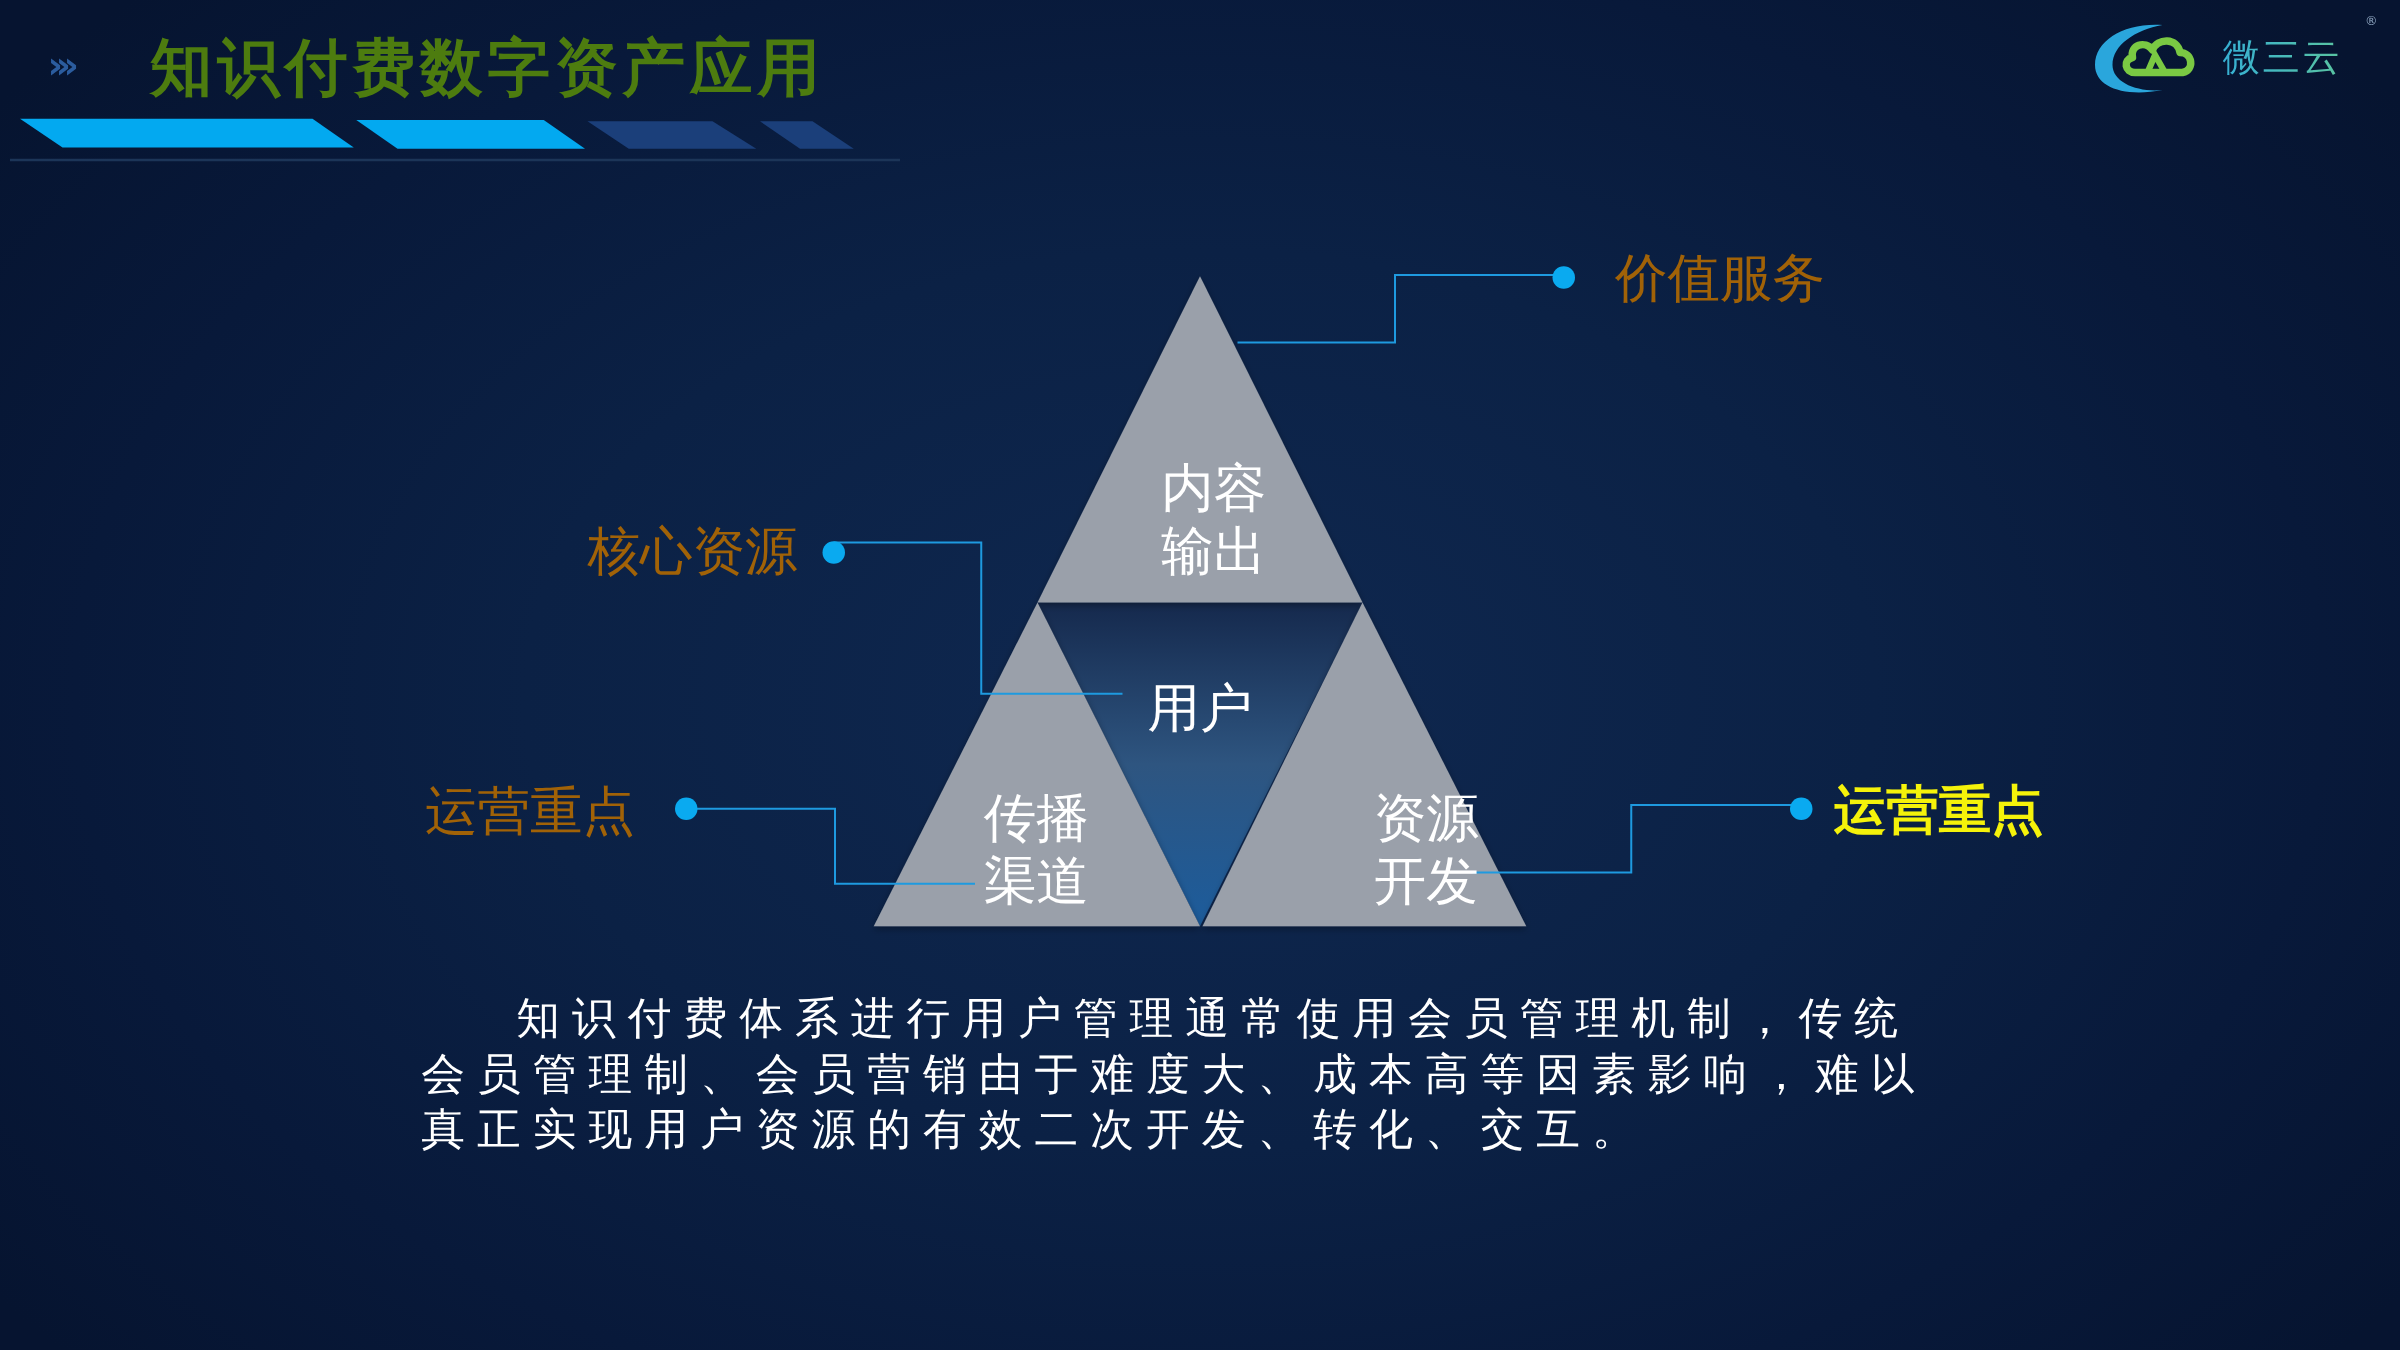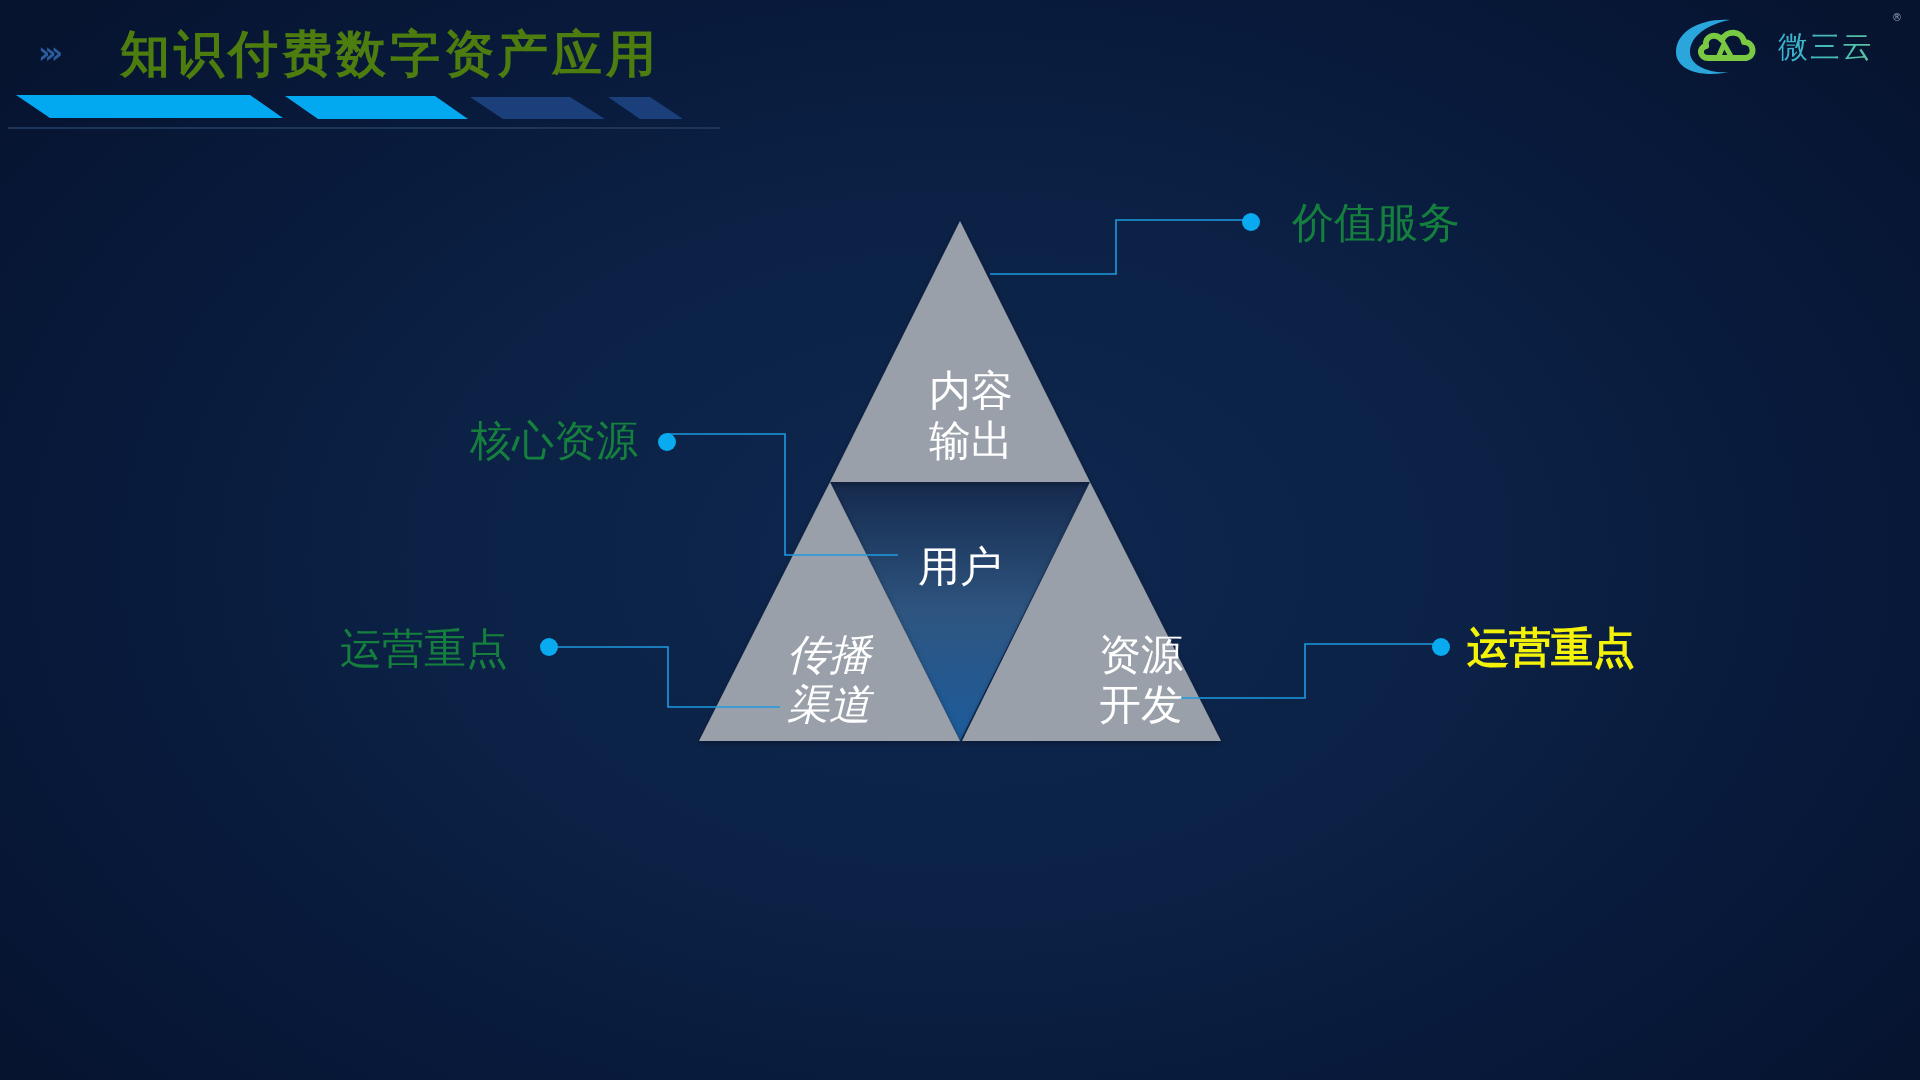--- a/index.html
+++ b/index.html
@@ -60,21 +60,21 @@
     .tri-label {
       font-size: 42px;
       line-height: 50px;
       color: #ffffff;
       text-align: center;
       white-space: nowrap;
     }
     .side-label {
       font-size: 42px;
       line-height: 50px;
-      color: #15803d;
+      color: #a16207;
       white-space: nowrap;
     }
     .side-label.highlight {
       color: #f5f20a;
       font-weight: bold;
     }
     .dot {
       width: 18px; height: 18px;
       border-radius: 50%;
       background: #0aaaf0;
@@ -140,33 +140,34 @@
   <polyline points="667,434 785,434 785,555 898,555" fill="none" stroke="#1E9AE0" stroke-width="1.6"></polyline>
   <polyline points="549,647 668,647 668,707 780,707" fill="none" stroke="#1E9AE0" stroke-width="1.6"></polyline>
   <polyline points="1441,644 1305,644 1305,698 1178,698" fill="none" stroke="#1E9AE0" stroke-width="1.6"></polyline>
 </svg>
 
 <div class="abs tri-label" style="left:910px; top:366px; width:100px;margin-left:11px;">
   <div>内容</div>
   <div>输出</div>
 </div>
 <div class="abs tri-label" style="left:905px; top:542px; width:110px;">用户</div>
-<div class="abs tri-label" style="left:779px; top:630px; width:100px;font-style:italic;">
+<div class="abs tri-label" style="left:779px; top:630px; width:100px;">
   <div>传播</div>
   <div>渠道</div>
 </div>
 <div class="abs tri-label" style="left:1091px; top:630px; width:100px;">
   <div>资源</div>
   <div>开发</div>
 </div>
 
 <div class="abs dot" style="left:1242px; top:213px;"></div>
 <div class="abs dot" style="left:658px; top:433px;"></div>
 <div class="abs dot" style="left:540px; top:638px;"></div>
 <div class="abs dot" style="left:1432px; top:638px;"></div>
 
 <div class="abs side-label" style="left:1292px; top:198px;">价值服务</div>
 <div class="abs side-label" style="left:470px; top:416px;">核心资源</div>
 <div class="abs side-label" style="left:340px; top:624px;">运营重点</div>
 <div class="abs side-label highlight" style="left:1467px; top:623px;">运营重点</div>
 
 <div class="abs desc">
+  <p>知识付费体系进行用户管理通常使用会员管理机制，传统会员管理制、会员营销由于难度大、成本高等因素影响，难以真正实现用户资源的有效二次开发、转化、交互。</p>
 </div>
 
 </body></html>

